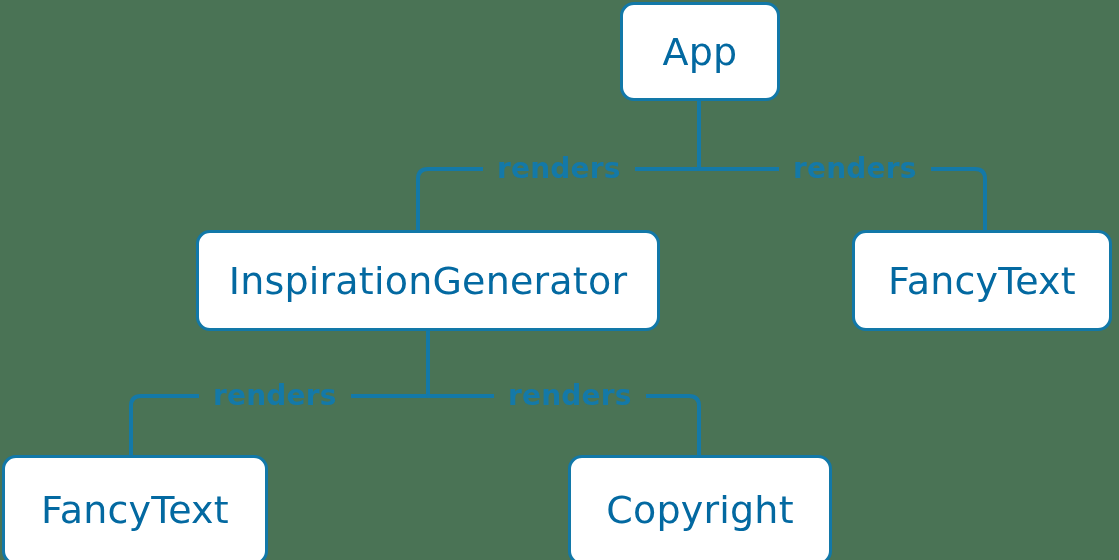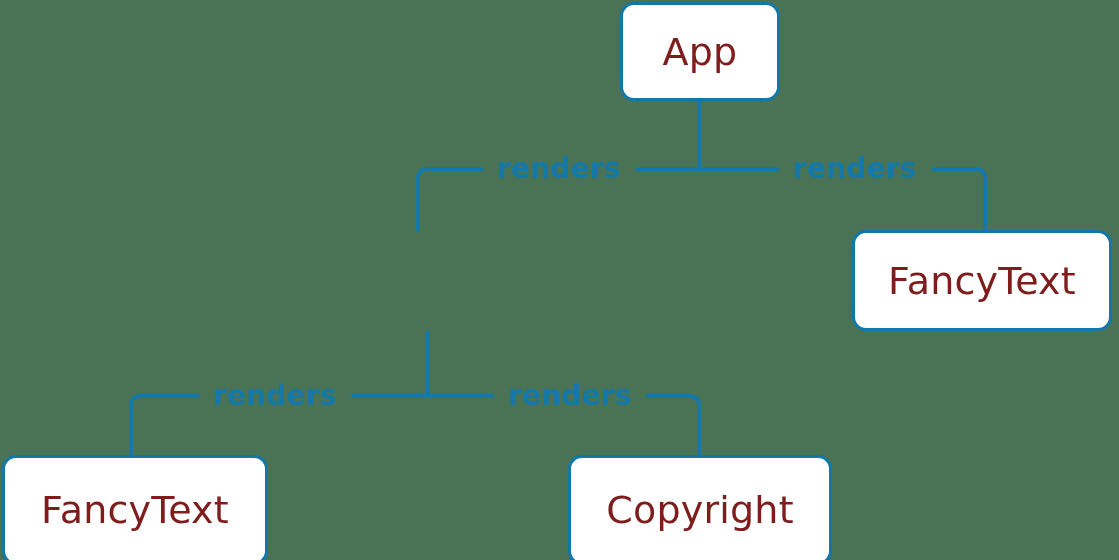--- a/index.html
+++ b/index.html
@@ -28,21 +28,21 @@
   }
   .node {
     position: absolute;
     box-sizing: border-box;
     background: #ffffff;
     border: 3px solid #1278a8;
     border-radius: 14px;
     display: flex;
     align-items: center;
     justify-content: center;
-    color: #7f1d1d;
+    color: #0369a1;
     font-size: 38px;
     font-weight: 400;
     letter-spacing: 0.2px;
     white-space: nowrap;
   }
   .node-app       { left: 620px; top: 2px;   width: 160px; height: 99px; }
   .node-insp      { left: 196px; top: 230px; width: 464px; height: 101px; }
   .node-fancy-r   { left: 852px; top: 230px; width: 260px; height: 101px; }
   .node-fancy-l   { left: 2px;   top: 455px; width: 266px; height: 110px; }
   .node-copyright { left: 568px; top: 455px; width: 264px; height: 110px; }
@@ -80,20 +80,21 @@
     <path d="M 428 396 L 689 396 Q 699 396 699 406 L 699 455" stroke="#1479a8" stroke-width="4" fill="none" stroke-linecap="round"></path>
   </svg>
 
   <div class="edge-label label-a" style="background: rgb(74, 115, 85); padding: 0px 14px; margin-left: -14px;">renders</div>
   <div class="edge-label label-b" style="background: rgb(74, 115, 85); padding: 0px 14px; margin-left: -14px;">renders</div>
   <div class="edge-label label-c" style="background: rgb(74, 115, 85); padding: 0px 14px; margin-left: -14px;">renders</div>
   <div class="edge-label label-d" style="background: rgb(74, 115, 85); padding: 0px 14px; margin-left: -14px;">renders</div>
 
   <div class="node node-app">App</div>
 
+  <div class="node node-insp">InspirationGenerator</div>
 
   <div class="node node-fancy-r">FancyText</div>
 
   <div class="node node-fancy-l">FancyText</div>
 
   <div class="node node-copyright">Copyright</div>
 
 </div>
 
 </body></html>

